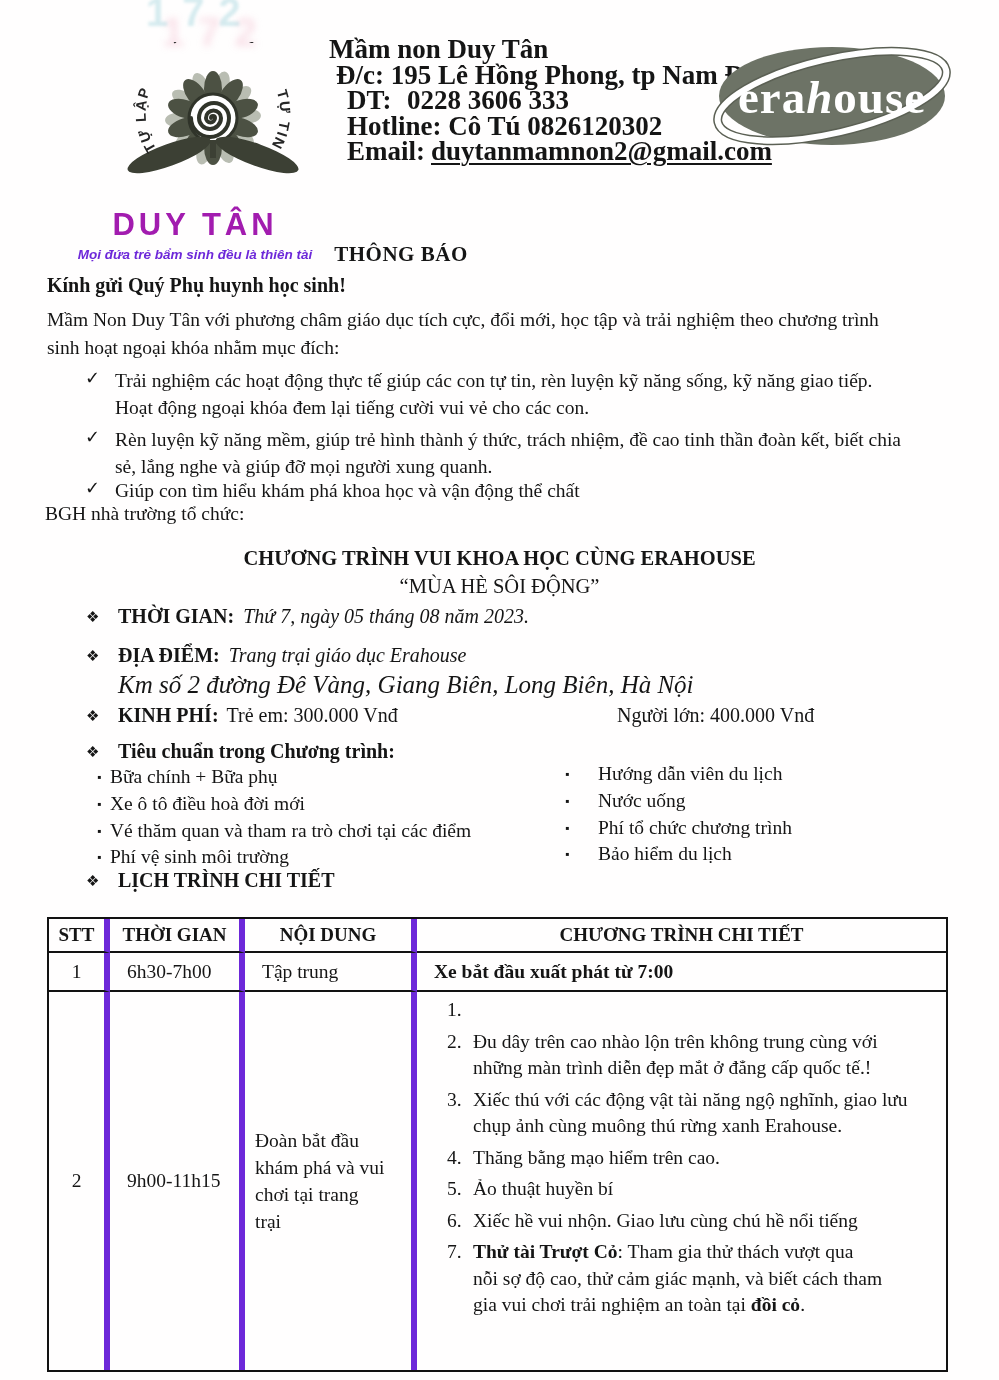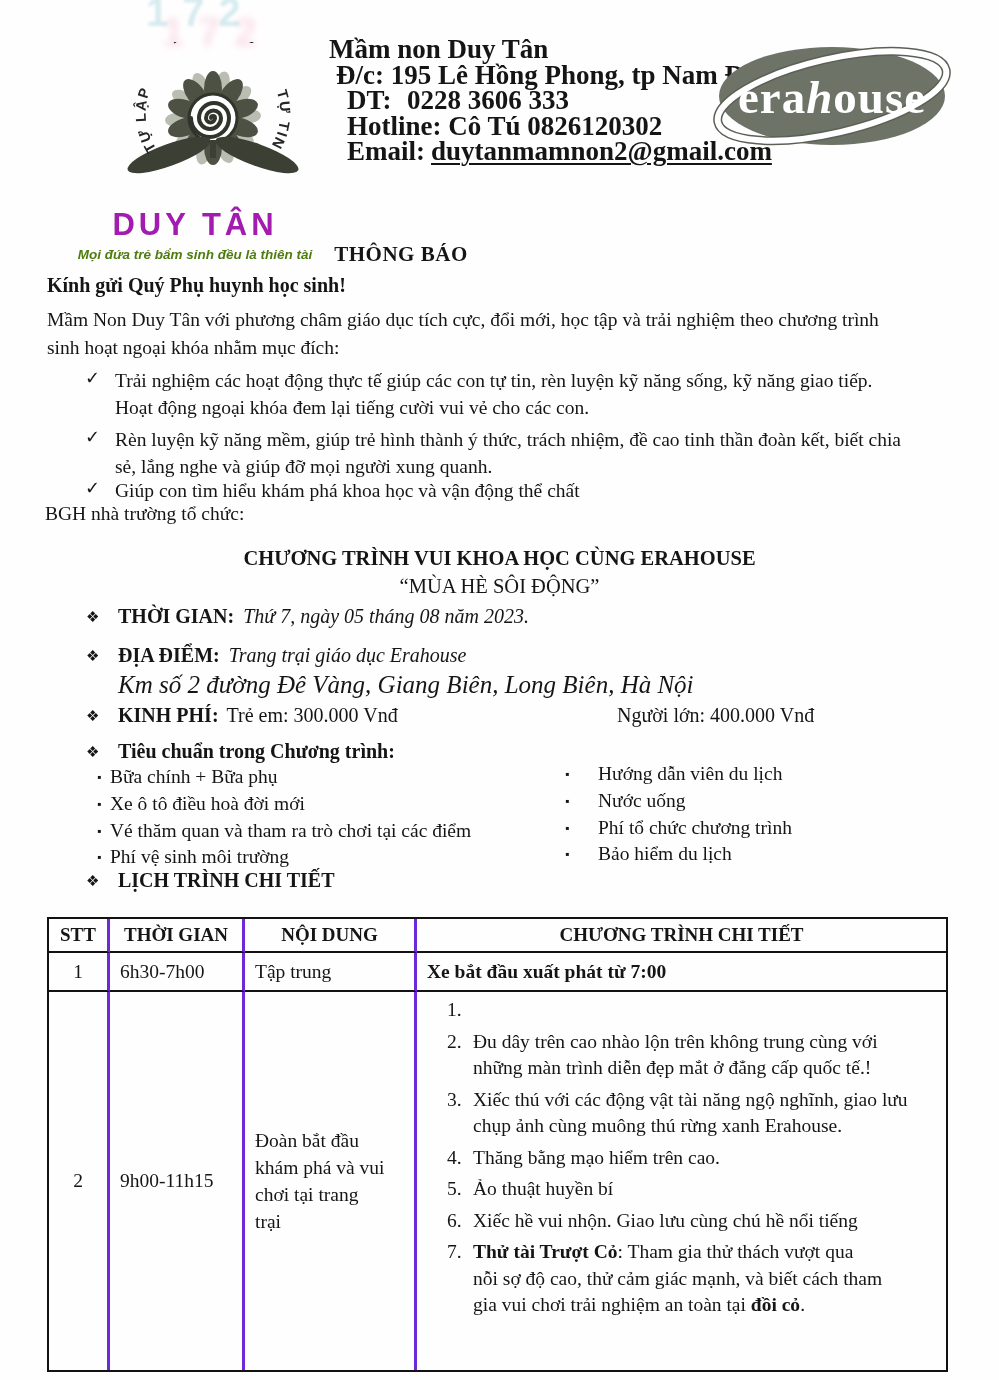--- a/index.html
+++ b/index.html
@@ -21,21 +21,21 @@
   }
 
   
   .logo-block { left:64px; top:42px; width:262px; text-align:center; }
   .logo-name {
     font-family:"Liberation Sans","DejaVu Sans",sans-serif;
     font-weight:700; font-size:31px; letter-spacing:4px; color:#a21caf; margin-top:-2px;
   }
   .logo-tagline {
     font-family:"Liberation Sans","DejaVu Sans",sans-serif;
-    font-weight:700; font-style:italic; font-size:13.5px; color:#4d7c0f; margin-top:4px;
+    font-weight:700; font-style:italic; font-size:13.5px; color:#6d28d9; margin-top:4px;
     white-space:nowrap;
   }
 
   
   .contact { left:329px; top:37px; font-weight:700; font-size:27px; line-height:25.5px; }
   .c2 { margin-left:7px; }
   .c3,.c4,.c5 { margin-left:18px; }
   .c-label { display:inline-block; width:60px; }
   .email { margin-left:6px; text-decoration:underline; text-decoration-thickness:2px; text-underline-offset:3px; }
 
@@ -72,26 +72,26 @@
   .std-right .sq { width:33px; flex:none; font-size:12px; padding-top:1px; }
 
   
   .tbl {
     left:47px; top:917px; width:901px; height:455px;
     display:grid;
     grid-template-columns:61px 135px 172px 1fr;
     grid-template-rows:34px 39px 1fr;
     border:2.5px solid #121212;
   }
-  .cell { border-right:3px solid #6d28d9; border-bottom:2px solid #121212; display:flex; align-items:center; }
+  .cell { border-right:6px solid #6d28d9; border-bottom:2px solid #121212; display:flex; align-items:center; }
   .cell.last { border-right:none; }
   .cell.bot  { border-bottom:none; }
   .th { justify-content:center; font-weight:700; font-size:19px; }
   .c-center { justify-content:center; }
-  .c-pad { padding-left:10px; }
+  .c-pad { padding-left:17px; }
   .bold { font-weight:700; }
   .content-cell { padding-left:10px; line-height:27px; white-space:pre-line; }
   .detail-cell { display:block; padding-top:5px; }
   .oli { display:flex; margin:0 0 5px 30px; line-height:26.5px; }
   .oli-num { width:26px; flex:none; }
   .oli-text { white-space:pre-line; }
 </style>
 </head>
 <body>
 

